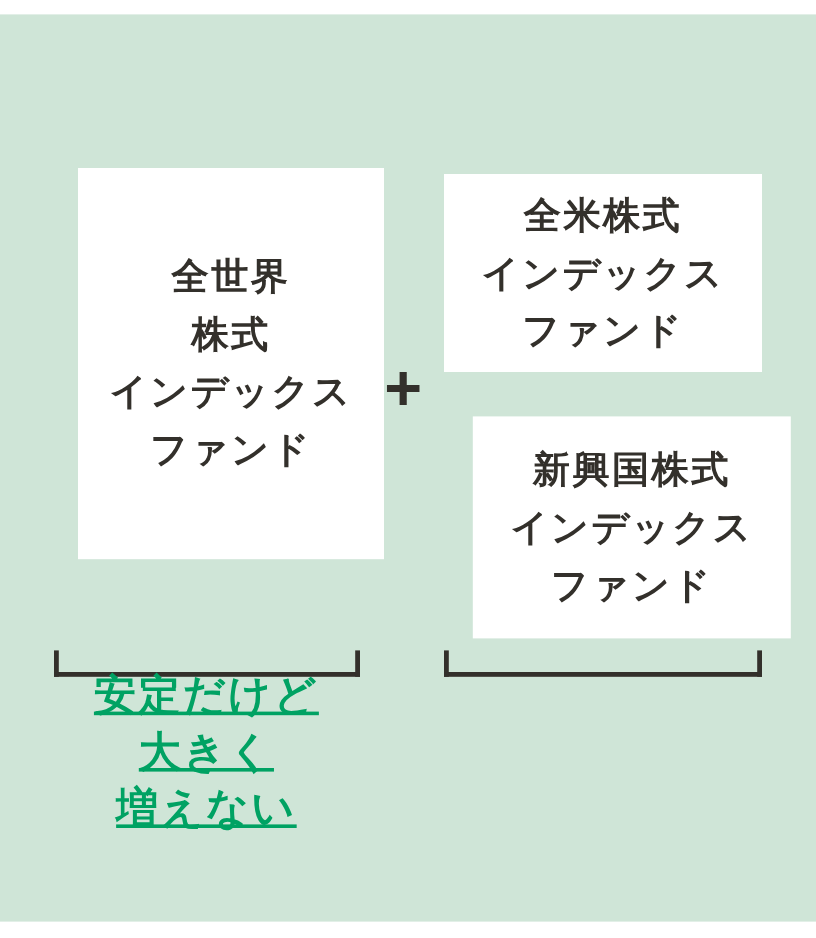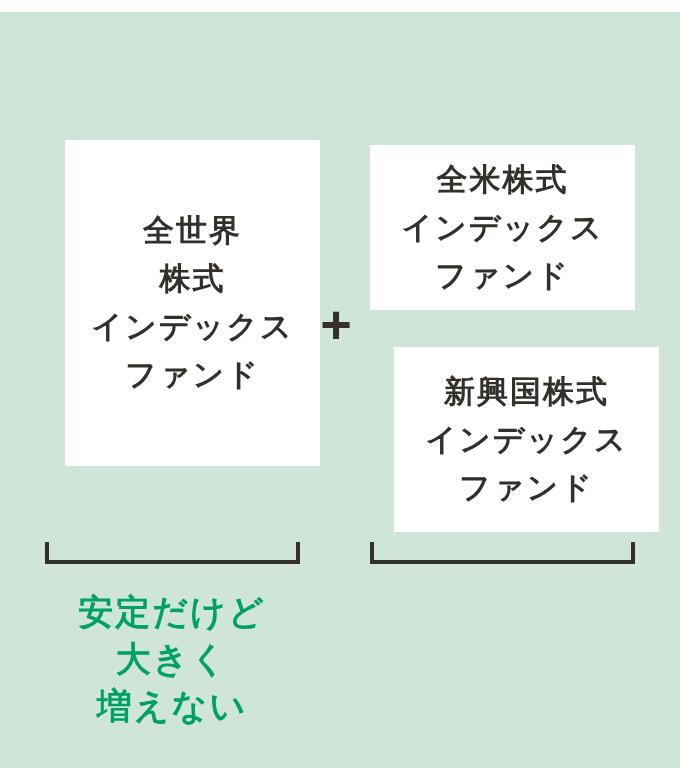--- a/index.html
+++ b/index.html
@@ -91,28 +91,29 @@
   .left-bracket {
     left: 45px;
     width: 255px;
   }
   .right-bracket {
     left: 370px;
     width: 265px;
   }
   .caption {
     position: absolute;
-    top: 588px;
+    top: 556px;
     text-align: center;
     color: #00a263;
     font-weight: bold;
     font-size: 35px;
     line-height: 47px;
     letter-spacing: 2px;
     white-space: pre-line;
+    text-decoration: underline;
   }
   .left-caption {
     left: 22px;
     width: 300px;
   }
   .right-caption {
     left: 352px;
     width: 300px;
   }
 </style>

